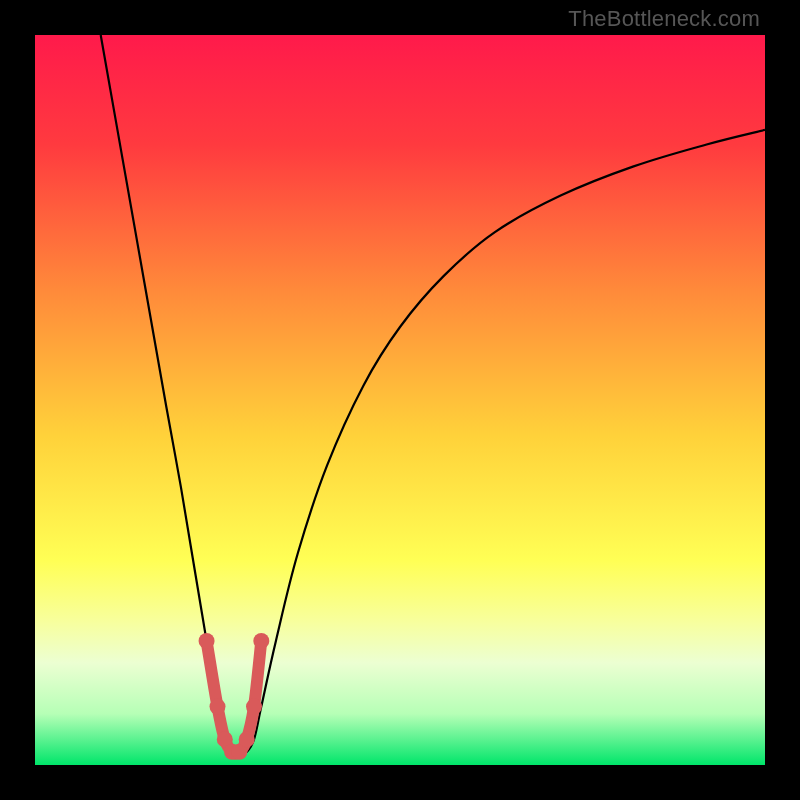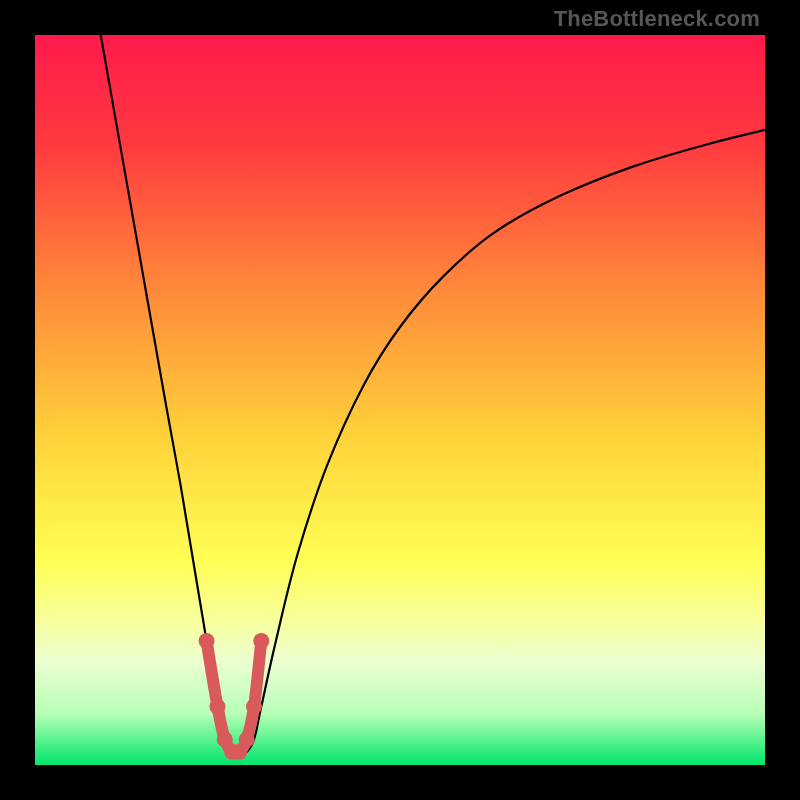--- a/index.html
+++ b/index.html
@@ -1,18 +1,18 @@
 <!DOCTYPE html>
 <html><head>
 <meta charset="utf-8">
 <style>
   html,body{margin:0;padding:0;width:800px;height:800px;background:#000;overflow:hidden;font-family:Arial,Helvetica,sans-serif}
   .frame{position:absolute;left:0;top:0;width:800px;height:800px;background:#000}
   .plot{position:absolute;left:35px;top:35px;width:730px;height:730px}
-  .watermark{position:absolute;right:40px;top:6px;font-size:22px;font-weight:700;color:#565656;letter-spacing:.2px}
+  .watermark{position:absolute;right:40px;top:6px;font-size:22px;font-weight:400;color:#565656;letter-spacing:.2px}
   svg{display:block}
 </style>
 </head>
 <body>
 
 <div class="frame">
   <div class="watermark">TheBottleneck.com</div>
   <div class="plot">
     <svg id="chart-svg" width="730" height="730" viewBox="0 0 730 730">
         <defs>

